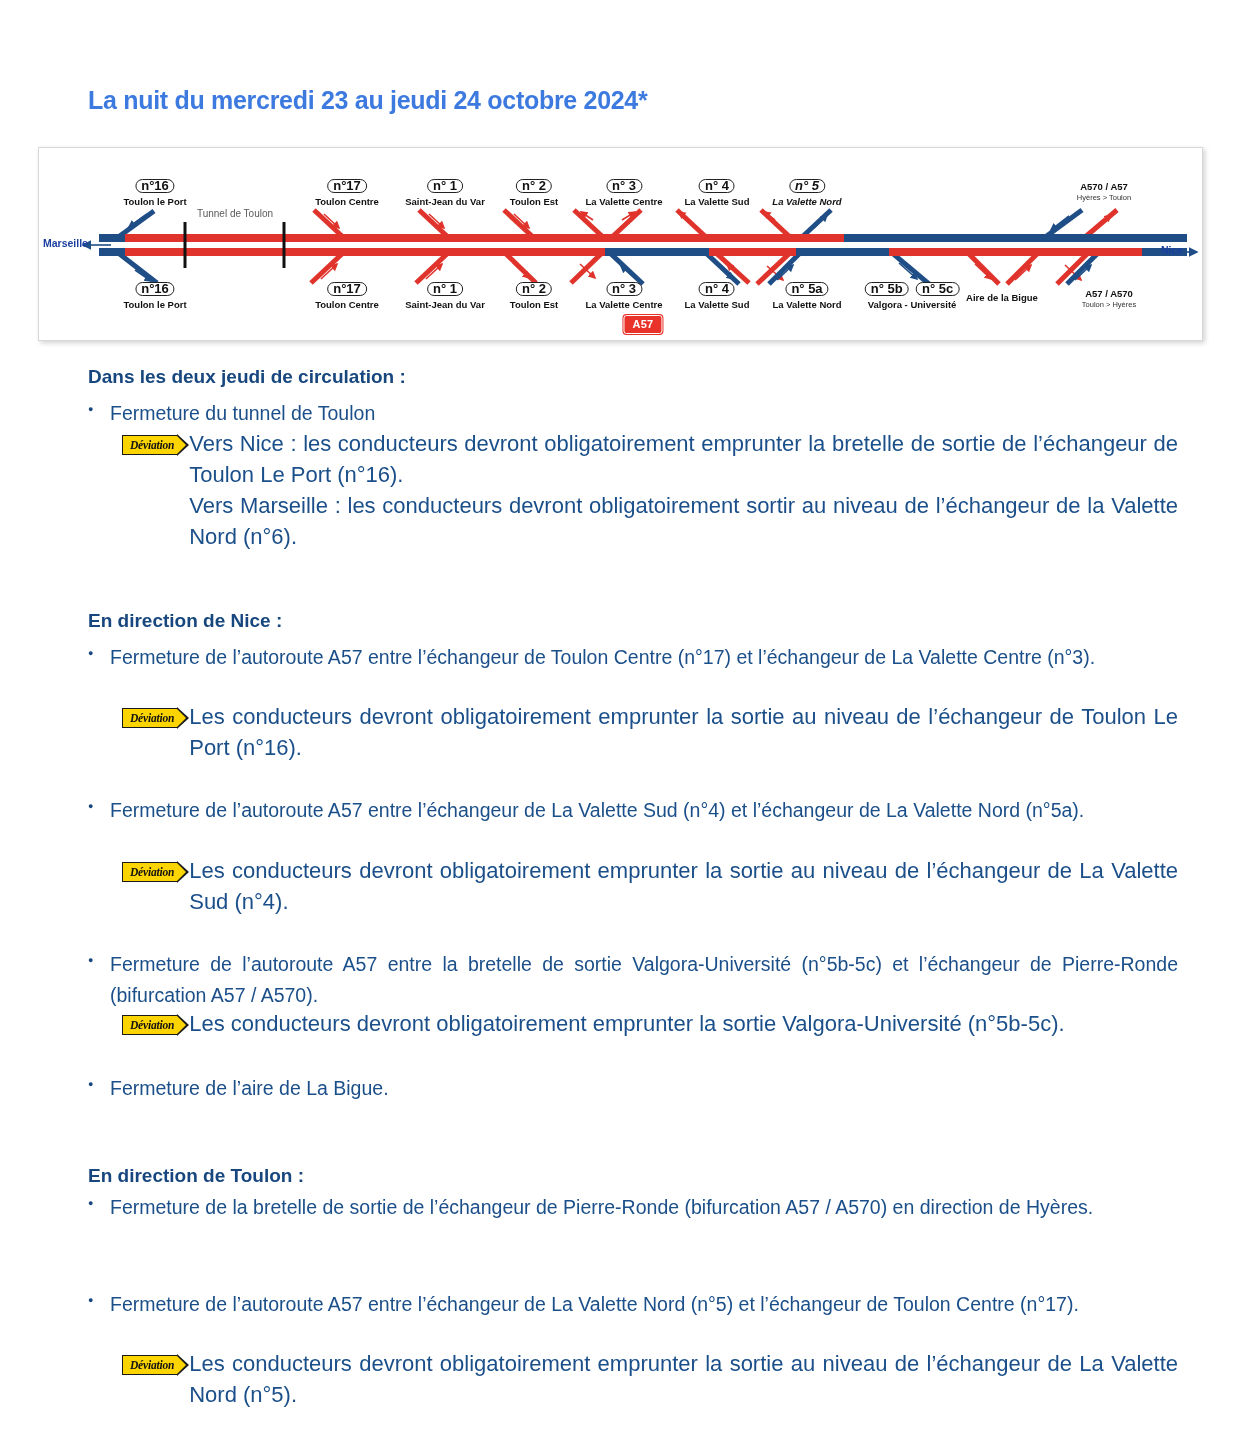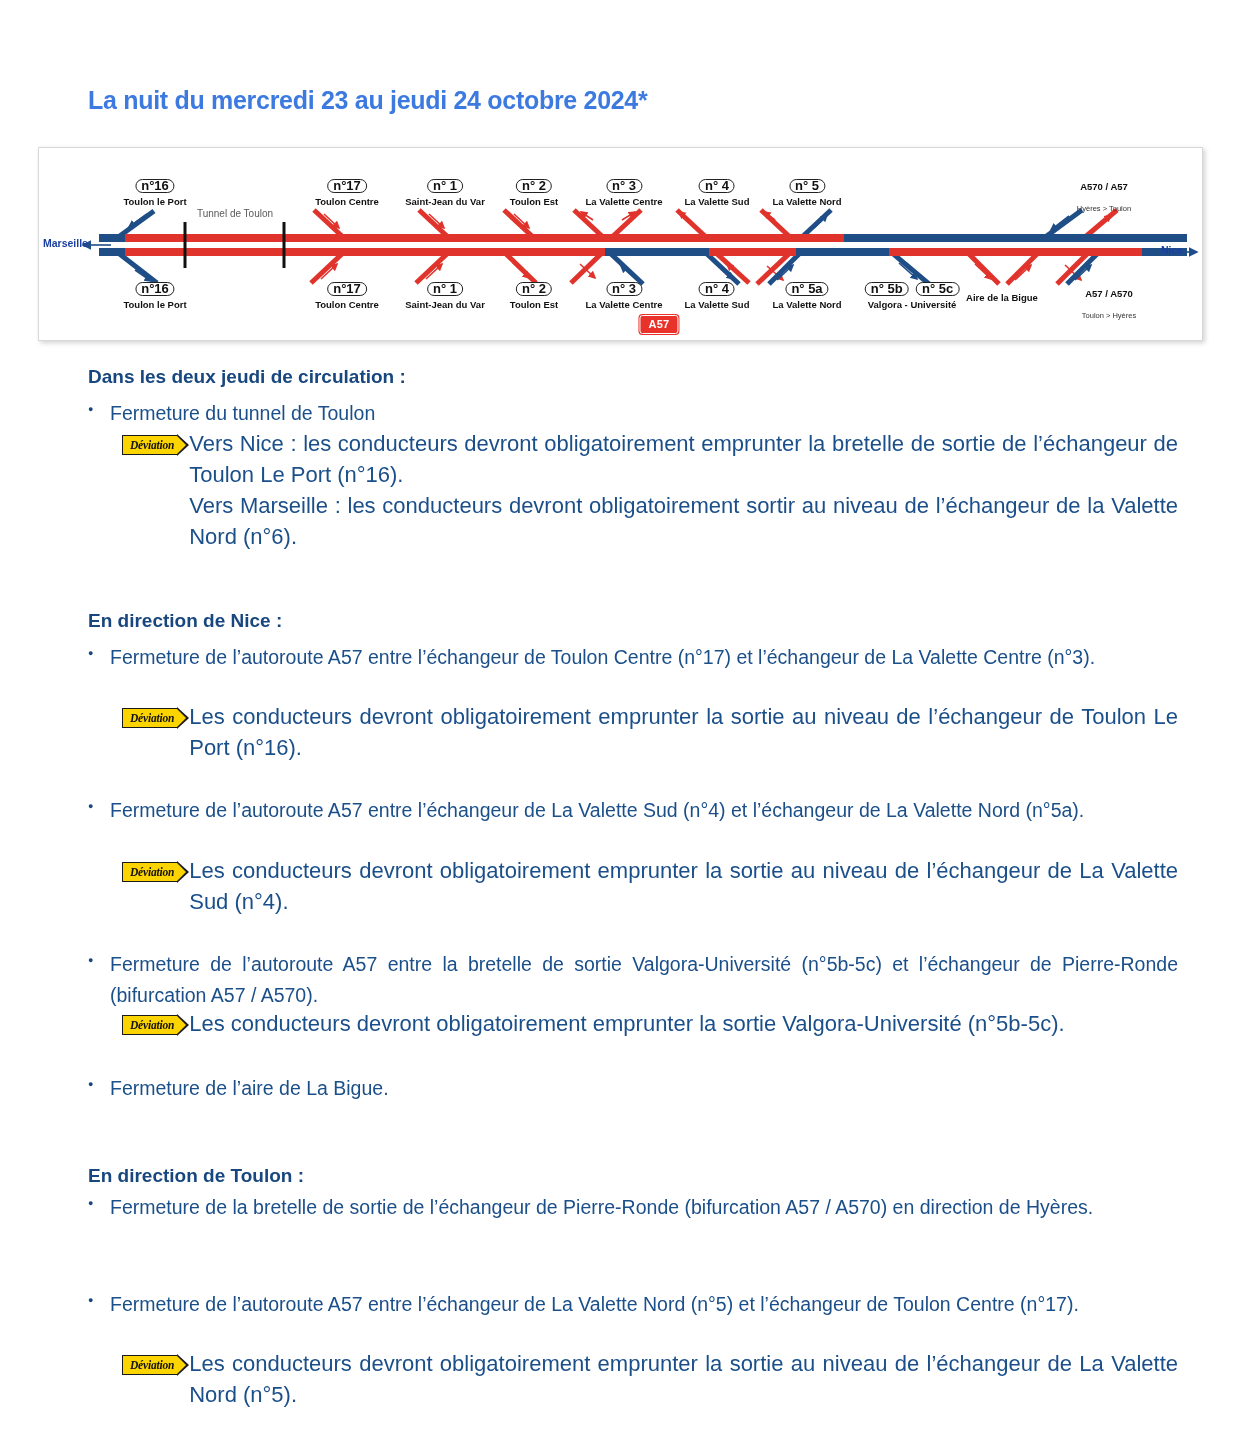--- a/index.html
+++ b/index.html
@@ -71,21 +71,21 @@
     font-size: 9.5px;
     font-weight: bold;
     margin-top: 2px;
     white-space: nowrap;
     color: #111;
   }
   .exch .sub {
     display: block;
     font-size: 7.5px;
     font-weight: normal;
-    margin-top: 12px;
+    margin-top: 1px;
     white-space: nowrap;
     color: #333;
   }
   .exch.plain .nm { font-size: 9.5px; }
   .tunnel-label {
     position: absolute;
     transform: translateX(-50%);
     font-size: 10px;
     color: #5a5a5a;
     white-space: nowrap;
@@ -339,21 +339,21 @@
       <span class="nm">Toulon Est</span>
     </div>
     <div class="exch" style="left:585px; top:28px;">
       <span class="pill">n° 3</span>
       <span class="nm">La Valette Centre</span>
     </div>
     <div class="exch" style="left:678px; top:28px;">
       <span class="pill">n° 4</span>
       <span class="nm">La Valette Sud</span>
     </div>
-    <div class="exch" style="left:768px; top:28px;">
+    <div class="exch" style="left:768px; top:28px;font-style:italic;">
       <span class="pill">n° 5</span>
       <span class="nm">La Valette Nord</span>
     </div>
     <div class="exch plain" style="left:1065px; top:31px;">
       <span class="nm">A570 / A57</span>
       <span class="sub">Hyères &gt; Toulon</span>
     </div>
 
     <div class="exch" style="left:116px; top:131px;">
       <span class="pill">n°16</span>
@@ -389,21 +389,21 @@
       <span class="nm">Valgora - Université</span>
     </div>
     <div class="exch plain" style="left:963px; top:142px;">
       <span class="nm">Aire de la Bigue</span>
     </div>
     <div class="exch plain" style="left:1070px; top:138px;">
       <span class="nm">A57 / A570</span>
       <span class="sub">Toulon &gt; Hyères</span>
     </div>
 
-    <div class="a57-badge" style="left:620px; top:167px;">A57</div>
+    <div class="a57-badge" style="left:604px; top:167px;">A57</div>
   </div>
 </div>
 
 <div class="section-head" style="left:88px; top:366px;">Dans les deux jeudi de circulation :</div>
 
 <div class="bullet-row" style="left:88px; top:398px; width:600px;">
   <span class="bullet-dot"></span>
   <span class="bullet-text nojust">Fermeture du tunnel de Toulon</span>
 </div>
 

